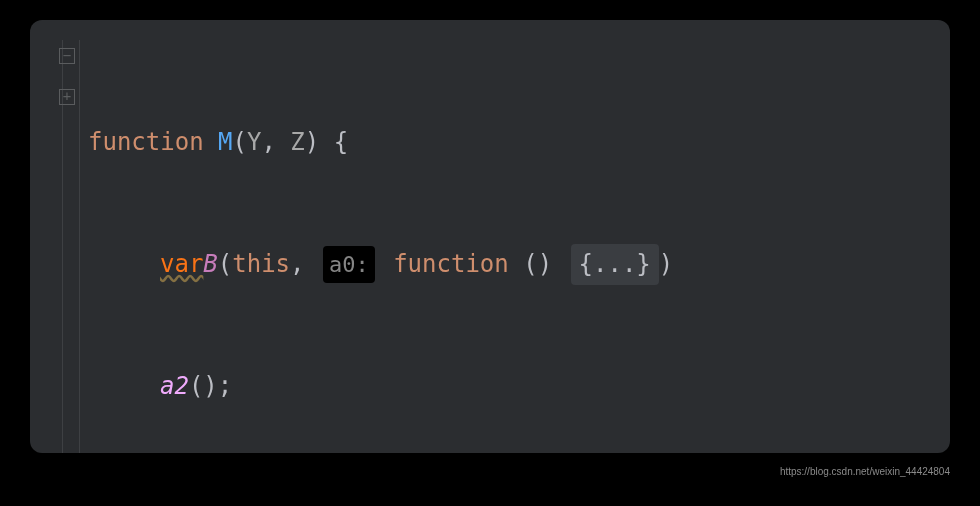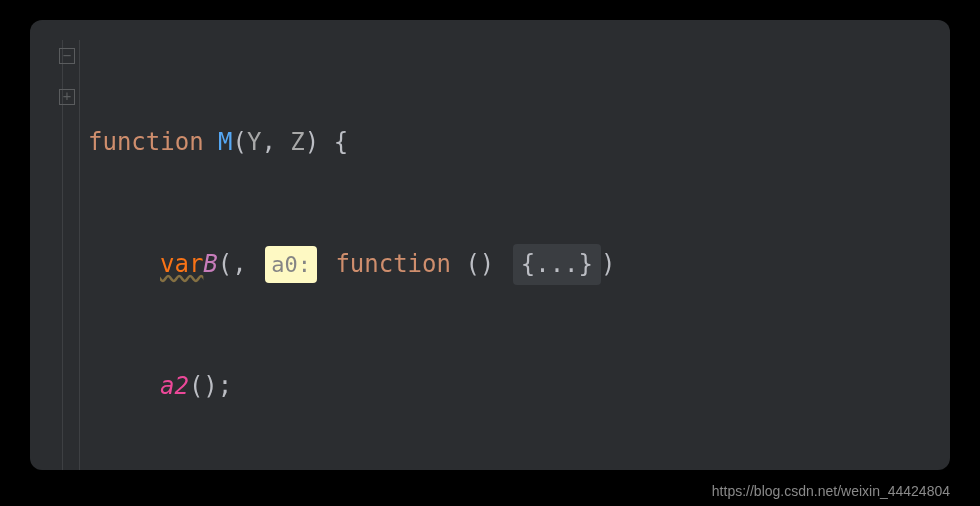--- a/index.html
+++ b/index.html
@@ -69,41 +69,41 @@
     .code-line {
       height: 40.8px;
       display: flex;
       align-items: center;
       text-align: center;
     }
     .kw { color: #cf8e6d; }
     .fn-name { color: #56a8f5; }
     .param { color: #a8a8a8; }
     .fn-call { color: #c77dbb; font-style: italic; }
-    .fn-call2 { color: #ec4899; font-style: italic; }
+    .fn-call2 { color: #f0abfc; font-style: italic; }
     .var-decl { color: #f97316; text-decoration: wavy underline #857042; text-decoration-skip-ink: none; text-underline-offset: 3px; }
     .hint-label { 
       color: #858585; 
-      background: #fef9c3;
+      background: #000000;
       padding: 0 6px;
       border-radius: 4px;
       font-size: 22px;
       margin: 0 4px;
     }
     .collapsed-block {
       background: #3a3d41;
       padding: 0 8px;
       border-radius: 4px;
       margin-left: 4px;
     }
     .watermark {
       color: #8a8a8a;
-      font-size: 14px;
+      font-size: 10px;
       text-align: right;
-      padding: 0 30px 2px 0;
+      padding: 0 30px 26px 0;
       font-family: sans-serif;
     }
     .indent {
       display: inline-block;
       width: 72px;
     }
   </style>
 </head>
 <body>
 
@@ -118,21 +118,21 @@
     </div>
     <div class="gutter-line"></div>
     <div class="gutter-line"></div>
     <div class="gutter-line"></div>
     <div class="gutter-line"></div>
     <div class="gutter-line"></div>
     <div class="gutter-line"></div>
   </div>
   <div class="code-area">
     <div class="code-line"><span class="kw">function</span><span> </span><span class="fn-name">M</span><span>(</span><span class="param">Y</span><span>, </span><span class="param">Z</span><span>) {</span></div>
-    <div class="code-line"><span class="indent"></span><span class="var-decl">var</span><span class="fn-call">B</span><span>(</span><span>, </span><span class="hint-label">a0:</span><span> </span><span class="kw">function</span><span> () </span><span class="collapsed-block">{...}</span><span>)</span></div>
+    <div class="code-line"><span class="indent"></span><span class="var-decl">var</span><span class="fn-call">B</span><span>(</span><span class="kw">this</span><span>, </span><span class="hint-label">a0:</span><span> </span><span class="kw">function</span><span> () </span><span class="collapsed-block">{...}</span><span>)</span></div>
     <div class="code-line"><span class="indent"></span><span class="fn-call2">a2</span><span>();</span></div>
     
     
     
     
     
   </div>
 </div>
 <div class="watermark">https://blog.csdn.net/weixin_44424804</div>
 

